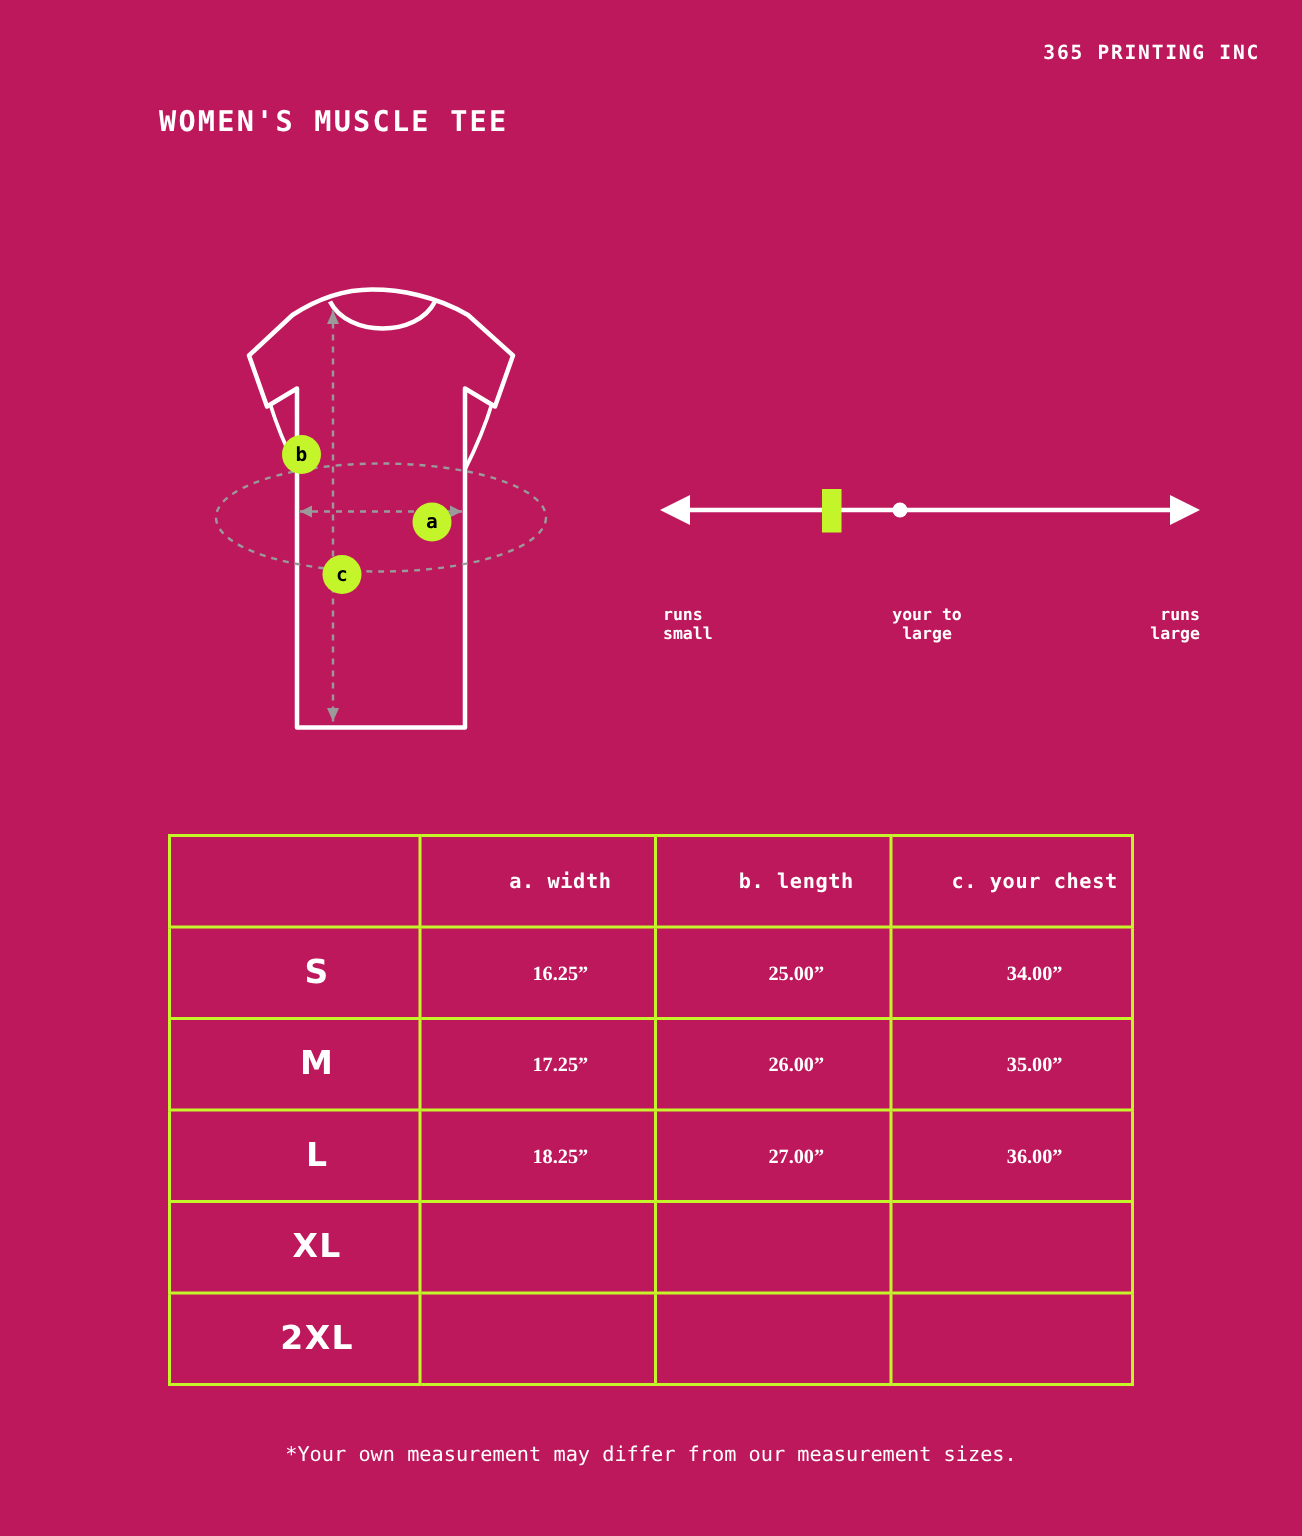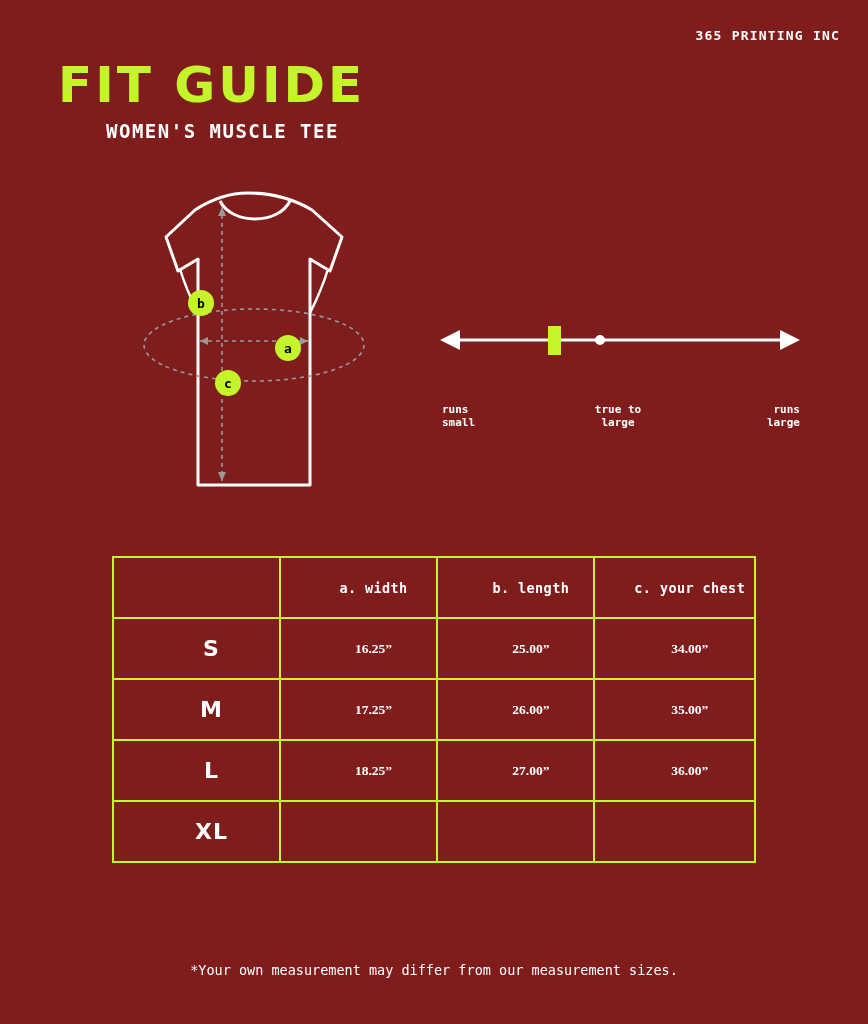--- a/index.html
+++ b/index.html
@@ -11,21 +11,21 @@
     width: 868px;
     height: 1024px;
     position: relative;
     overflow: hidden;
     font-family: "DejaVu Sans", sans-serif;
     color: #ffffff;
   }
   .page {
     position: absolute;
     inset: 0;
-    background: #7f1d1d;
+    background: #be185d;
   }
   
   .brand {
     position: absolute;
     top: 28px;
     right: 28px;
     font-family: "DejaVu Sans Mono", monospace;
     font-size: 13px;
     font-weight: bold;
     letter-spacing: 1.2px;
@@ -158,21 +158,20 @@
   }
 </style>
 </head>
 <body>
 
 <div class="page">
 
   <div class="brand">365 PRINTING INC</div>
 
   <div class="title-block">
-    <div class="title">FIT GUIDE</div>
     <div class="subtitle">WOMEN'S MUSCLE TEE</div>
   </div>
 
   <div class="garment">
     <svg width="290" height="330" viewBox="0 0 290 330">
 
       <path d="M75 25 C95 12 112 8 128 8 C146 8 170 12 192 25
                L222 52 L210 86 L190 74 L190 300 L78 300 L78 74 L58 86 L46 52 Z" fill="none" stroke="#ffffff" stroke-width="3" stroke-linejoin="round"></path>
 
       <path d="M100 16 C112 40 158 40 170 16" fill="none" stroke="#ffffff" stroke-width="3"></path>
@@ -207,21 +206,21 @@
       <polygon points="0,30 20,20 20,40" fill="#ffffff"></polygon>
       <polygon points="360,30 340,20 340,40" fill="#ffffff"></polygon>
       <rect x="108" y="16" width="13" height="29" fill="#c4f52a"></rect>
       <circle cx="160" cy="30" r="5" fill="#ffffff"></circle>
     </svg>
     <div class="scale-label lbl-small">
       <span>runs</span><br>
       <span>small</span>
     </div>
     <div class="scale-label lbl-true">
-      <span>true to</span><br>
+      <span>your to</span><br>
       <span>large</span>
     </div>
     <div class="scale-label lbl-large">
       <span>runs</span><br>
       <span>large</span>
     </div>
   </div>
 
   <div class="table-wrap">
     <table class="size-table">
@@ -257,19 +256,25 @@
           <td class="val-cell">18.25”</td>
           <td class="val-cell">27.00”</td>
           <td class="val-cell">36.00”</td>
         </tr>
         <tr>
           <td class="size-cell">XL</td>
           <td class="val-cell"></td>
           <td class="val-cell"></td>
           <td class="val-cell"></td>
         </tr>
+        <tr>
+          <td class="size-cell">2XL</td>
+          <td class="val-cell"></td>
+          <td class="val-cell"></td>
+          <td class="val-cell"></td>
+        </tr>
       </tbody>
     </table>
   </div>
 
   <div class="footnote">*Your own measurement may differ from our measurement sizes.</div>
 
 </div>
 
 </body></html>

